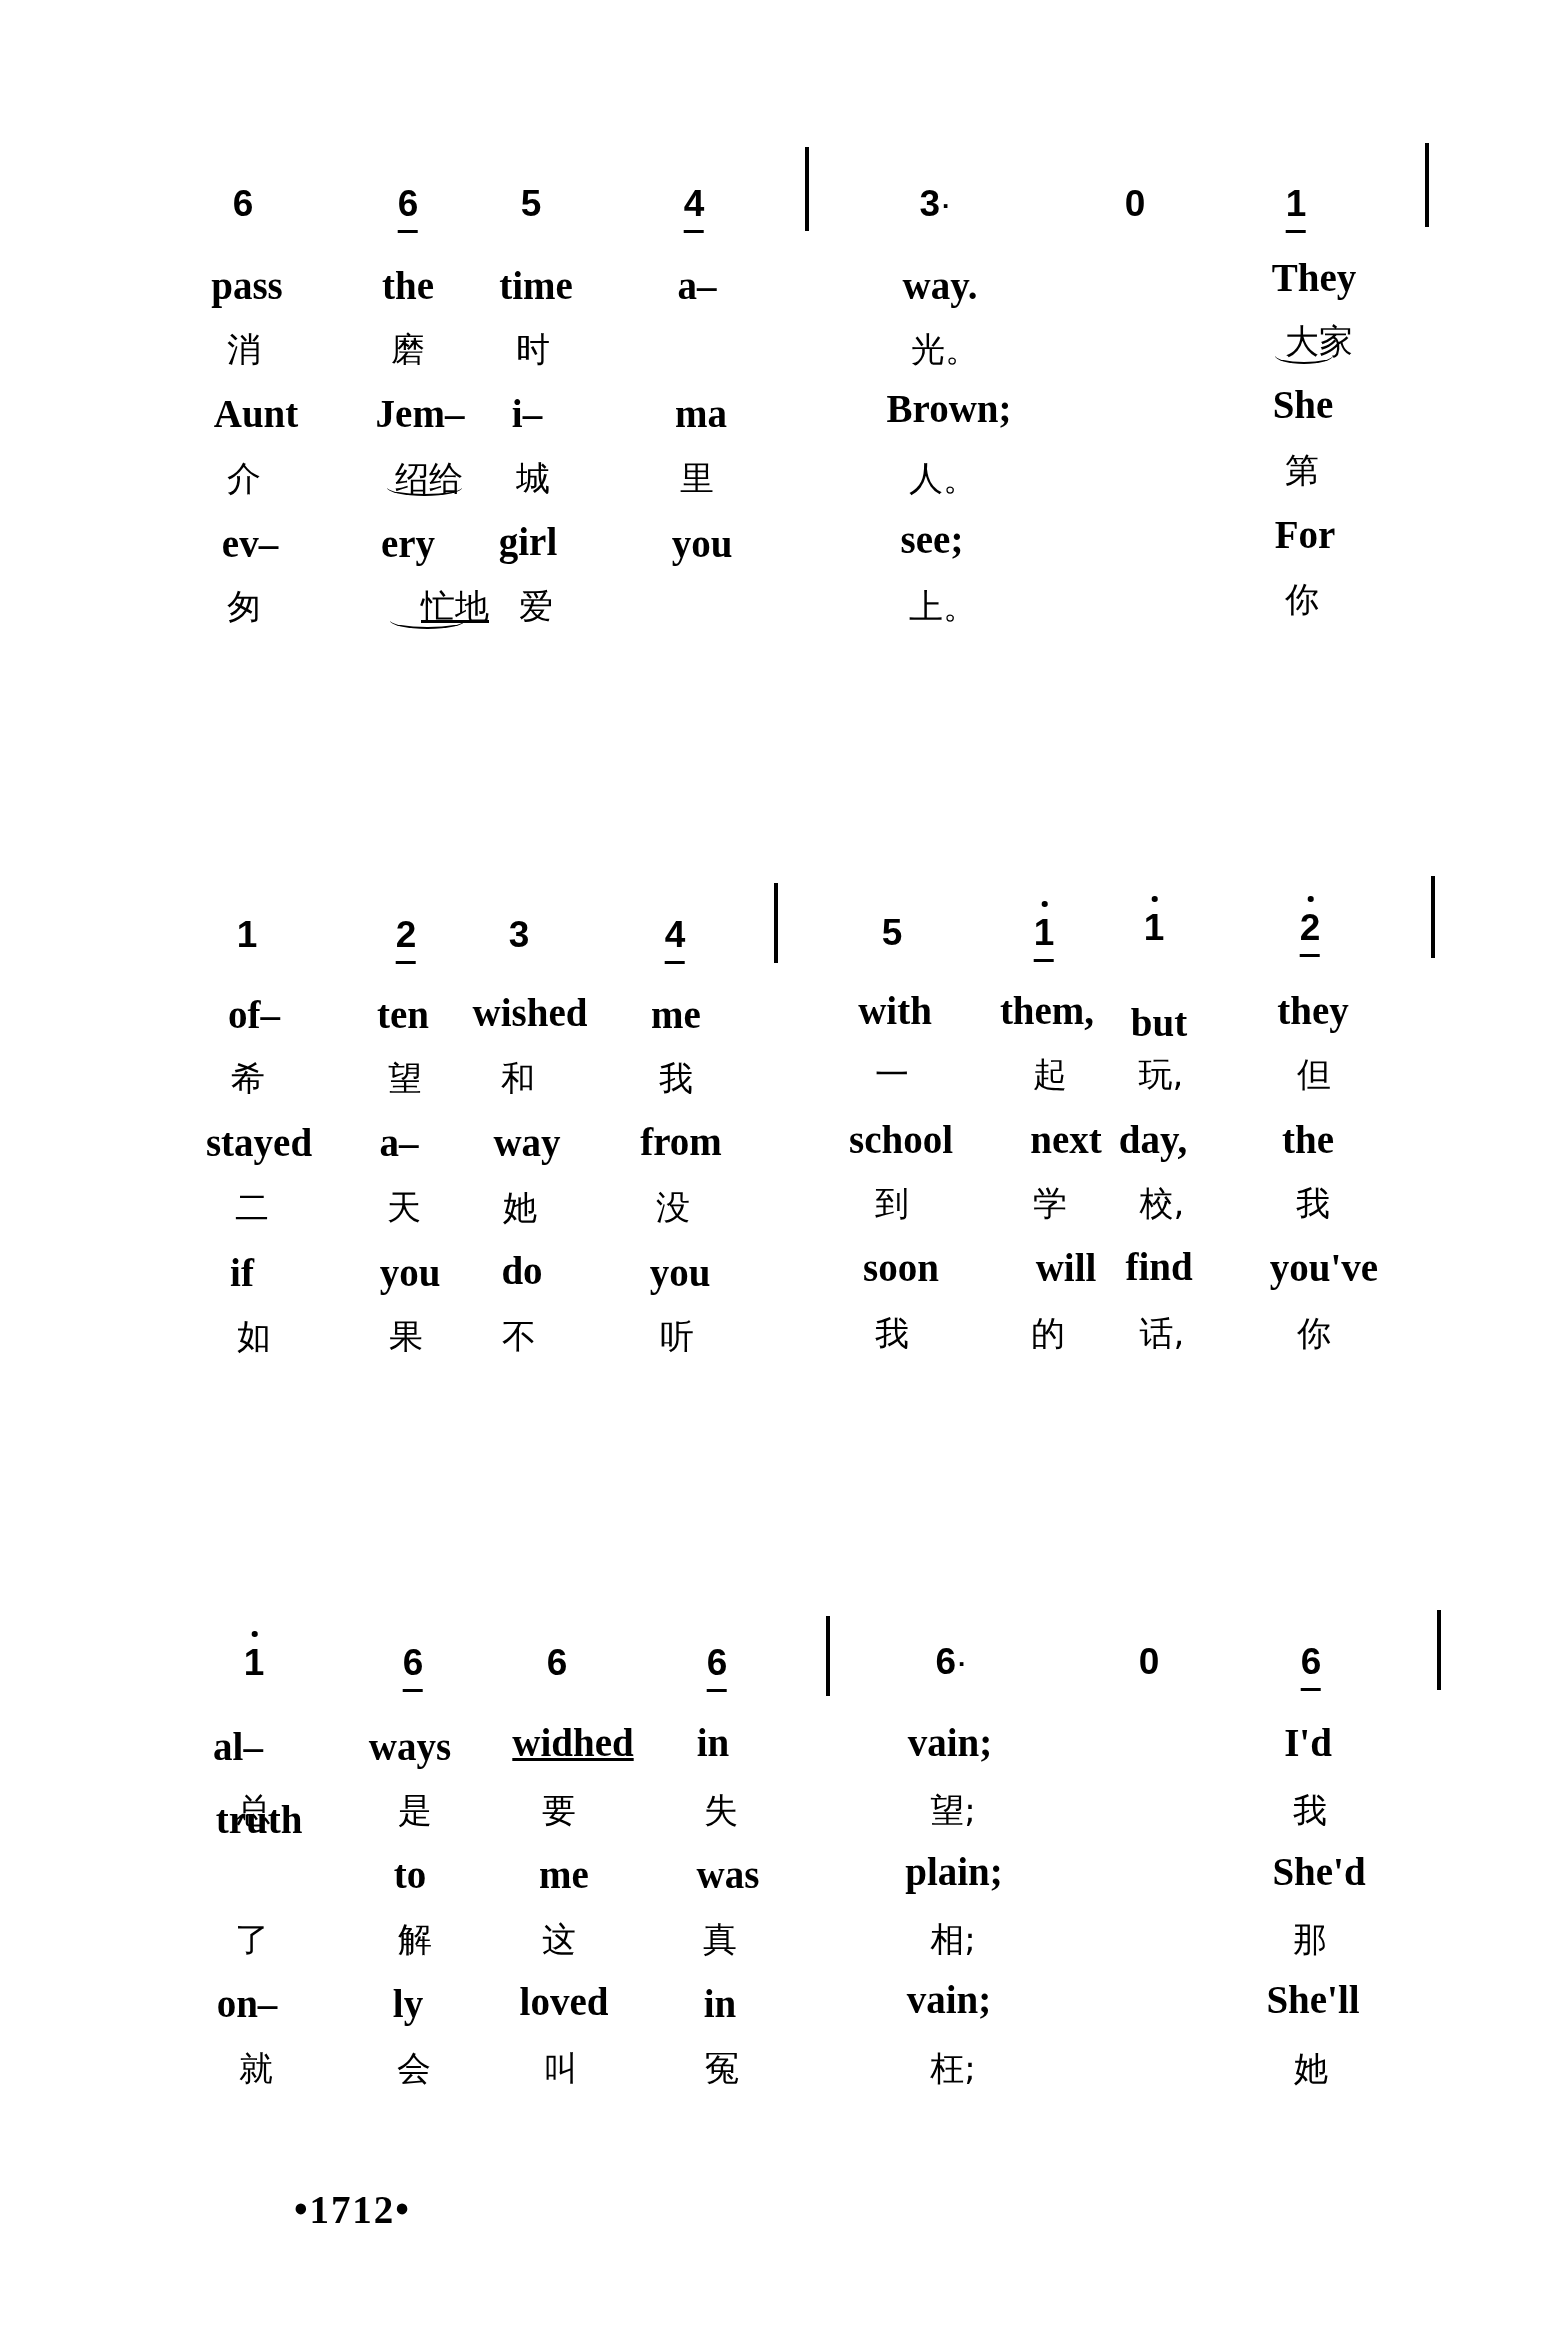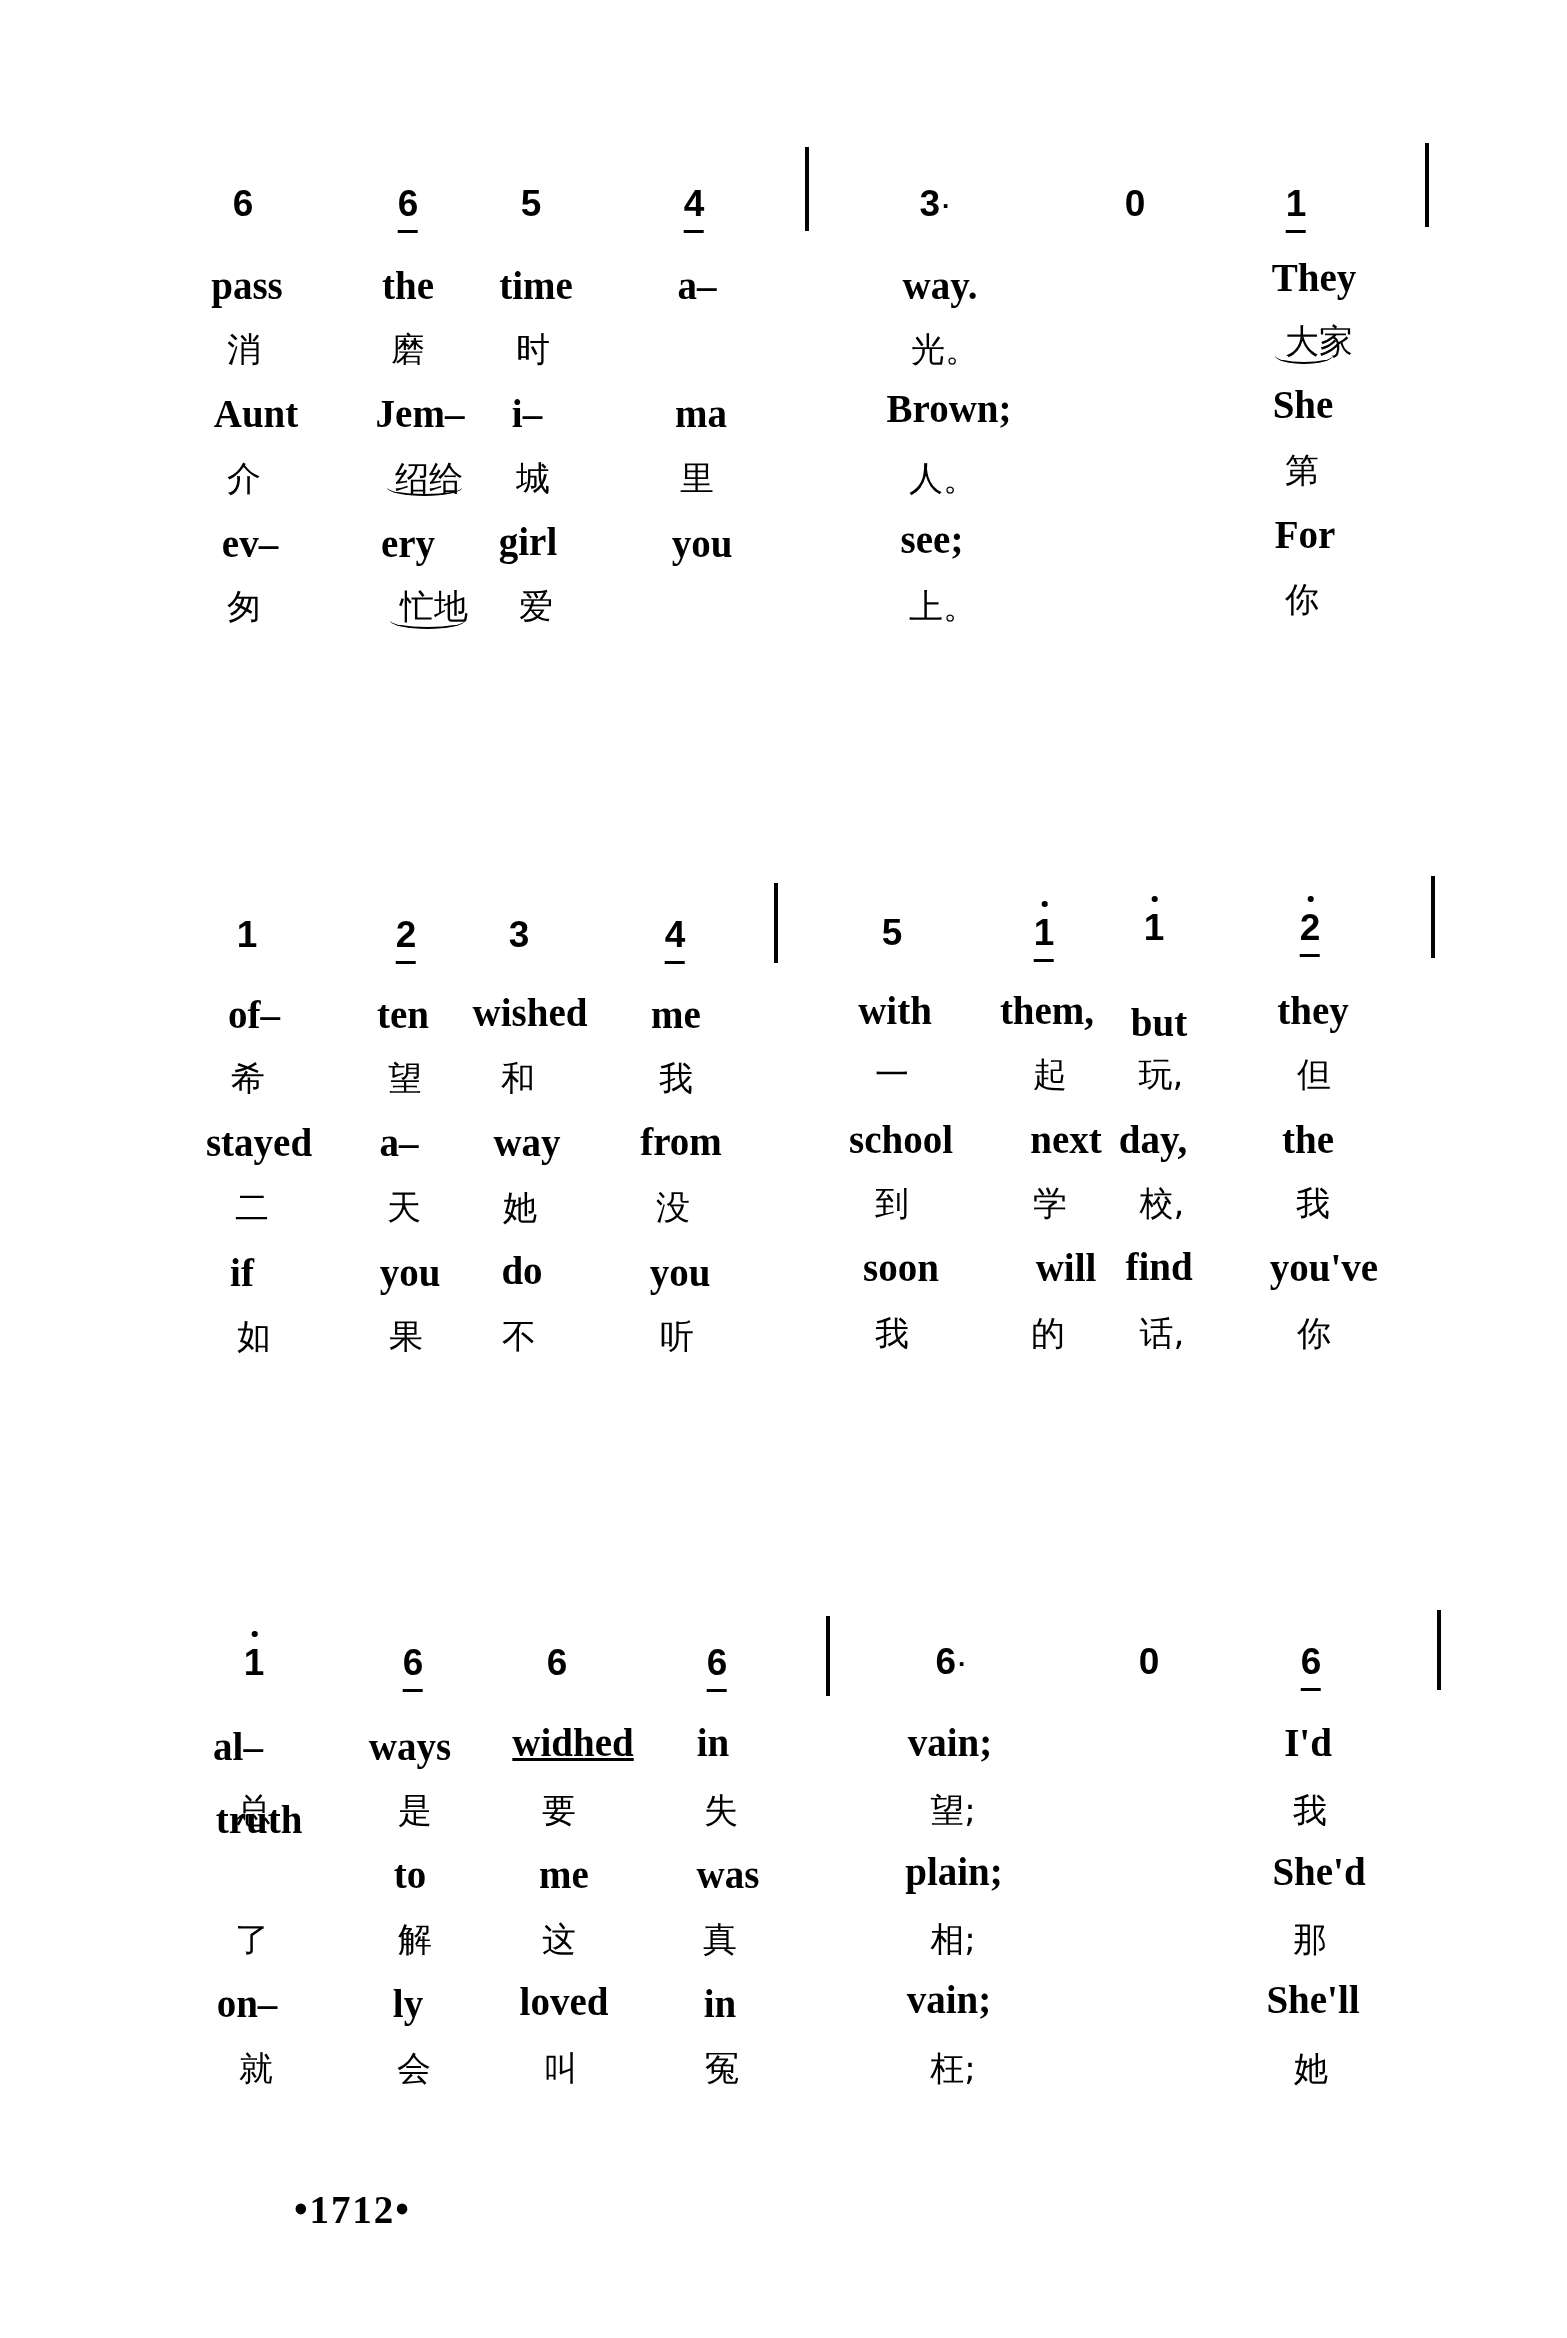--- a/index.html
+++ b/index.html
@@ -60,21 +60,21 @@
   <div class="slur" style="left:387px; top:479px; width:75px;"></div>
 
   <div class="lyric en" style="left:250px; top:522px;">ev–</div>
   <div class="lyric en" style="left:408px; top:522px;">ery</div>
   <div class="lyric en" style="left:528px; top:520px;">girl</div>
   <div class="lyric en" style="left:702px; top:522px;">you</div>
   <div class="lyric en" style="left:932px; top:518px;">see;</div>
   <div class="lyric en" style="left:1305px; top:513px;">For</div>
 
   <div class="lyric zh" style="left:244px; top:585px;">匆</div>
-  <div class="lyric zh" style="left:434px; top:585px;">忙地</div>
+  <div class="lyric zh" style="left:455px; top:585px;text-decoration:underline;">忙地</div>
   <div class="lyric zh" style="left:536px; top:585px;">爱</div>
   <div class="lyric zh" style="left:943px; top:585px;">上。</div>
   <div class="lyric zh" style="left:1302px; top:578px;">你</div>
   <div class="slur" style="left:390px; top:612px; width:75px;"></div>
 </div>
 
 <div class="section" style="top:0;">
   <div class="note" style="left:247px; top:916px;"><span>1</span></div>
   <div class="note" style="left:406px; top:916px;"><span>2</span><i class="underline"></i></div>
   <div class="note" style="left:519px; top:916px;"><span>3</span></div>

